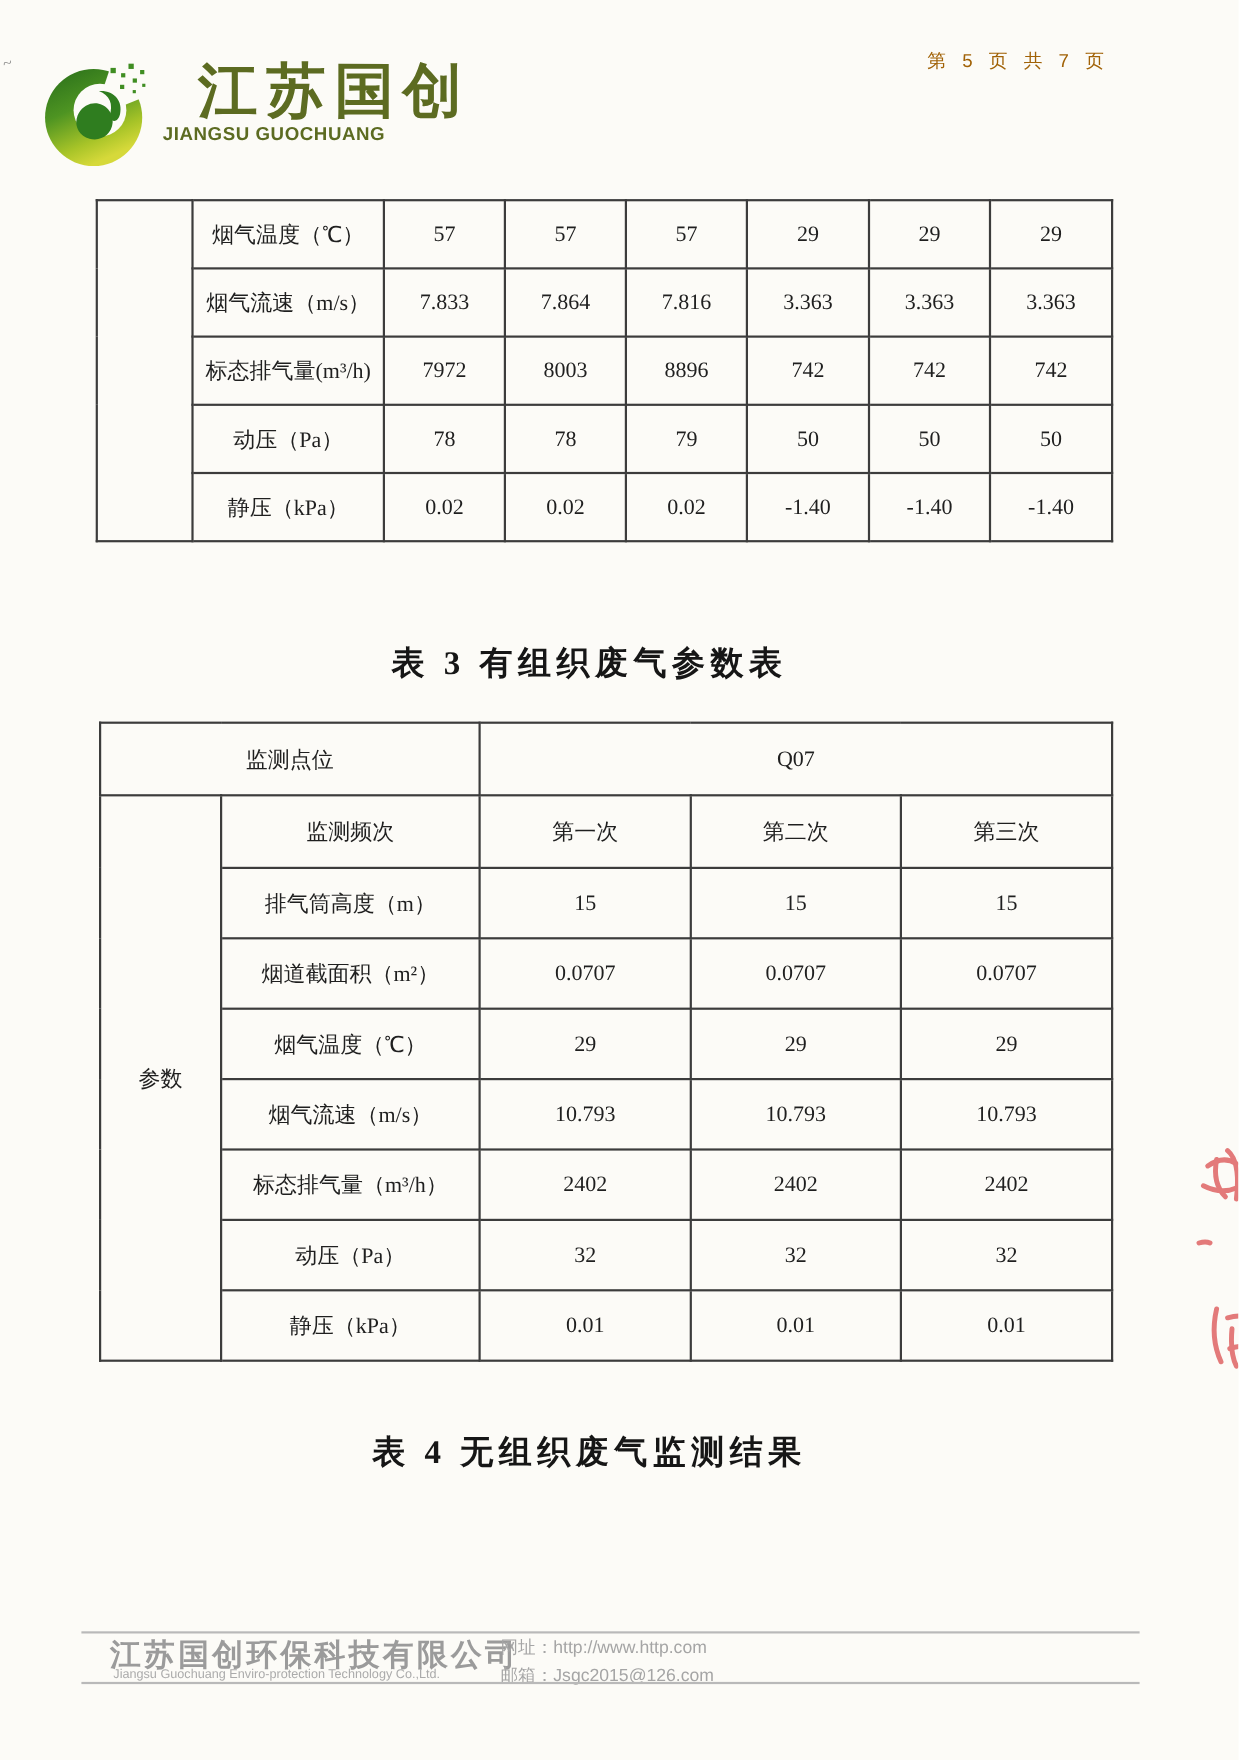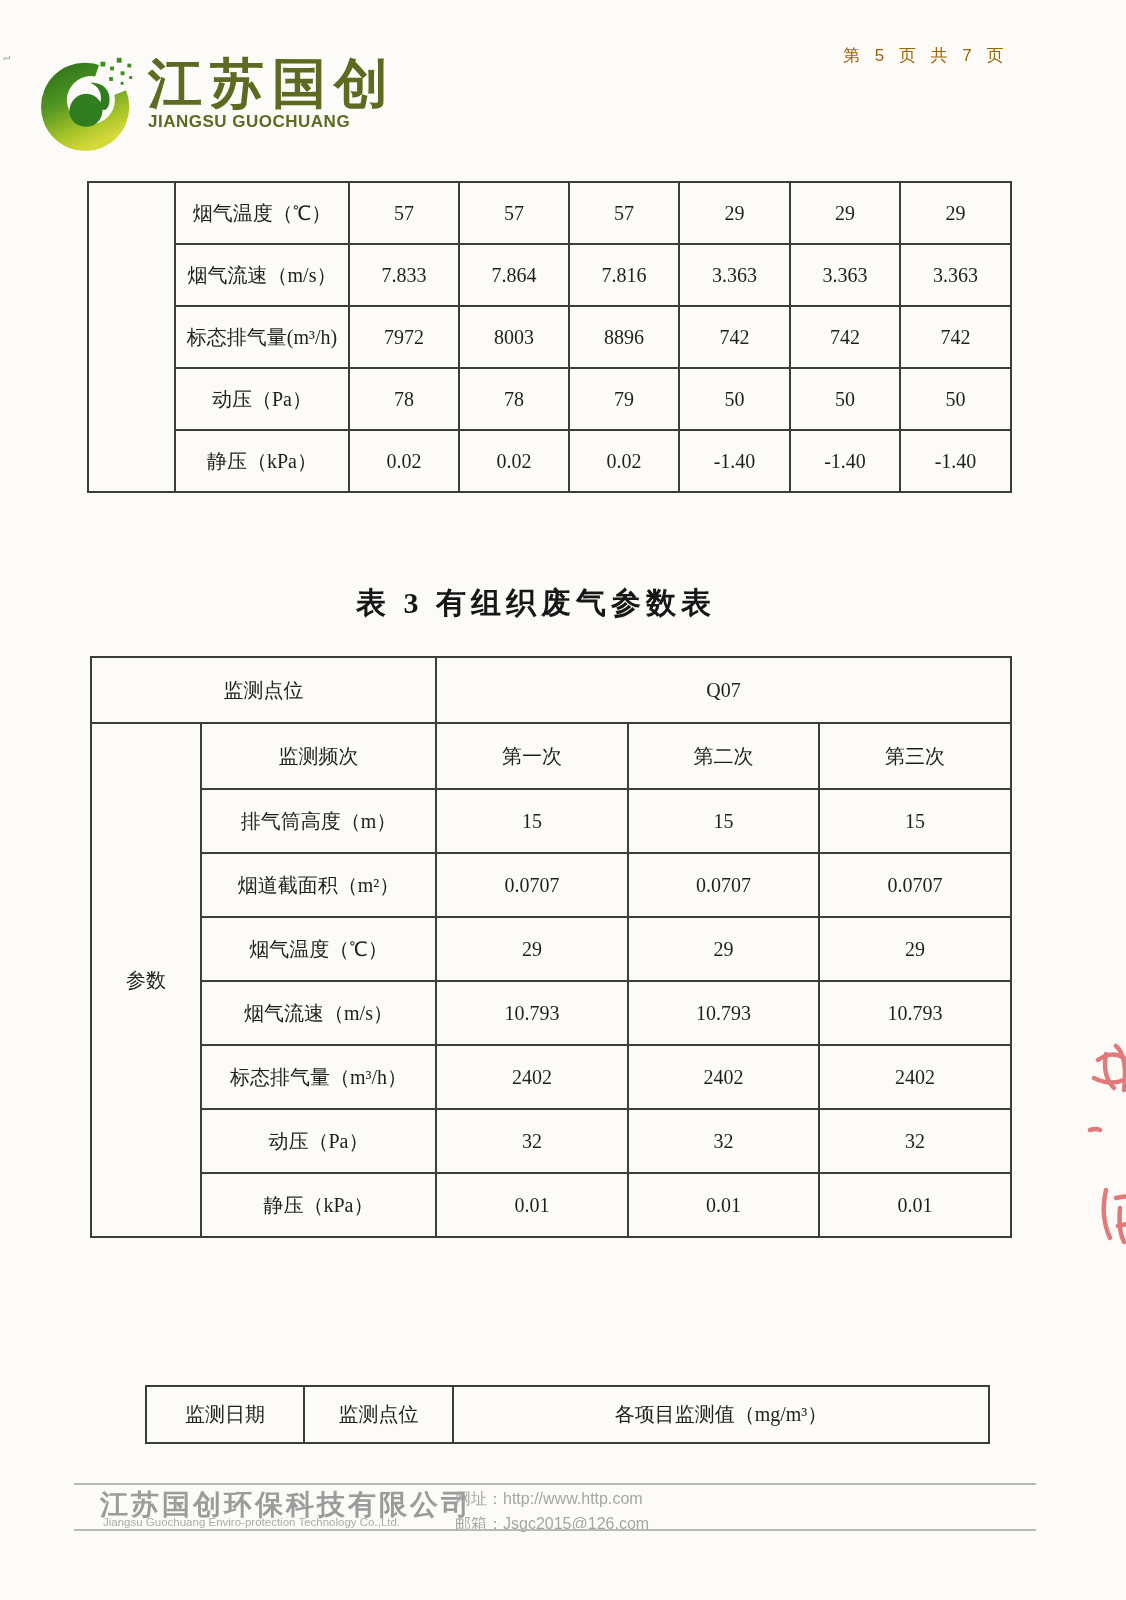--- a/index.html
+++ b/index.html
@@ -5,21 +5,21 @@
   html,body { margin:0; padding:0; }
   .page {
     position:relative; width:1126px; height:1600px;
     background:#fcfbf7; overflow:hidden;
     font-family:"Liberation Serif", serif; color:#1f1f1f;
   }
   
   .logo-wrap { position:absolute; left:40px; top:50px; display:flex; align-items:flex-start; }
   .logo-mark { width:96px; height:106px; }
   .logo-text { margin-left:12px; margin-top:6px; font-family:"Liberation Sans", sans-serif; }
-  .logo-cn { font-size:54px; font-weight:bold; color:#5c6b21; letter-spacing:8px; line-height:1.0; }
+  .logo-cn { font-size:54px; font-weight:bold; color:#5c6b21; letter-spacing:8px; line-height:1.0;margin-left:32px; }
   .logo-en { font-size:17px; font-weight:bold; color:#5c6b21; letter-spacing:0.5px; margin-top:2px; }
   .page-num {
     position:absolute; left:843px; top:44px;
     font-family:"Liberation Sans", sans-serif; font-size:17px; letter-spacing:5px; color:#a16207;
   }
   .pen-mark { position:absolute; left:3px; top:50px; color:#8a8a8a; font-size:15px; transform:rotate(-15deg); }
 
   
   table { border-collapse:collapse; table-layout:fixed; position:absolute; }
   td {
@@ -225,34 +225,21 @@
     </tr>
     <tr class="prow">
       <td>静压（kPa）</td>
       <td>0.01</td>
       <td>0.01</td>
       <td>0.01</td>
     </tr>
   </tbody>
     </table>
 
-  <table class="t4">
-    <colgroup>
-        <col style="width:158px">
-        <col style="width:149px">
-        <col style="width:536px">
-      </colgroup>
-    <tbody>
-        <tr>
-      <td>监测日期</td>
-      <td>监测点位</td>
-      <td>各项目监测值（mg/m³）</td>
-    </tr>
-  </tbody>
-    </table>
+  <div class="tbl-title t4-title">表 4 无组织废气监测结果</div>
 
   <div class="stamp">
     <svg width="90" height="235" viewBox="0 0 90 235">
       <g stroke="#dc5a5a" stroke-width="4.5" fill="none" opacity="0.8" stroke-linecap="round">
         <path d="M22 48 q14 -10 26 -2"></path>
         <path d="M30 42 q-4 22 8 34"></path>
         <path d="M18 66 q16 8 30 2"></path>
         <path d="M40 34 q12 10 8 44"></path>
         <path d="M14 118 q6 -2 10 0"></path>
         <path d="M30 178 q-6 26 4 48"></path>

